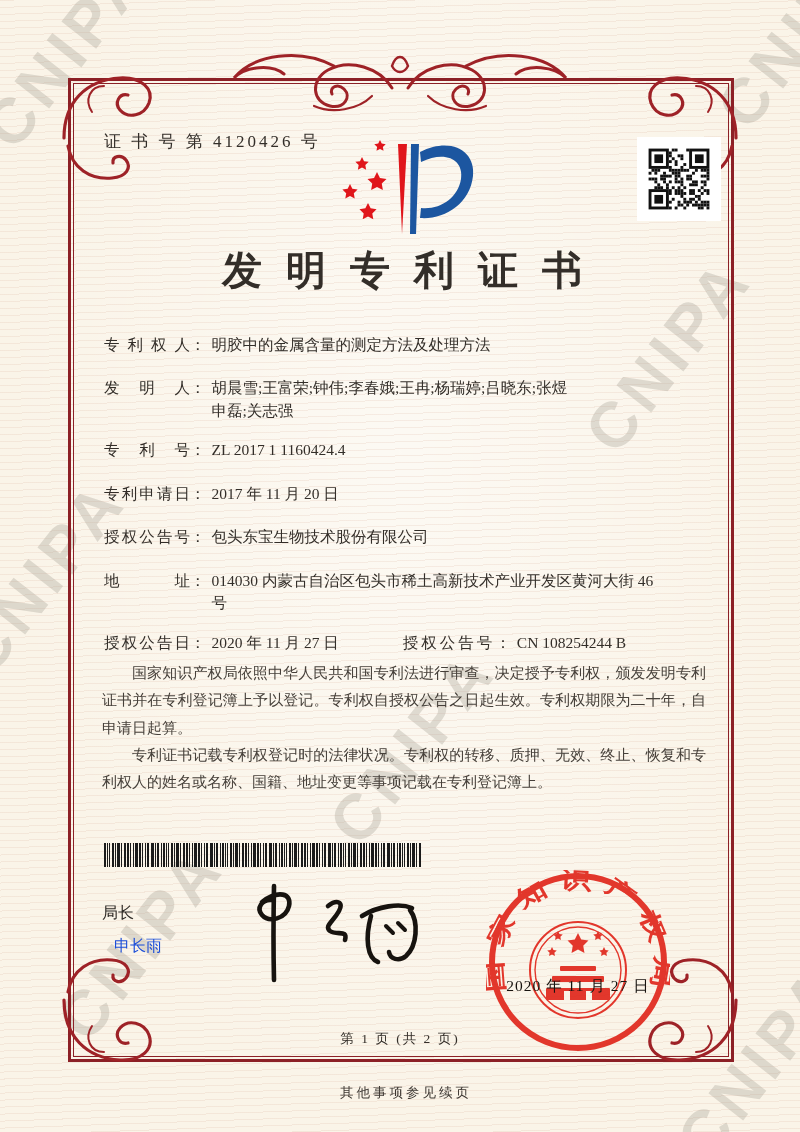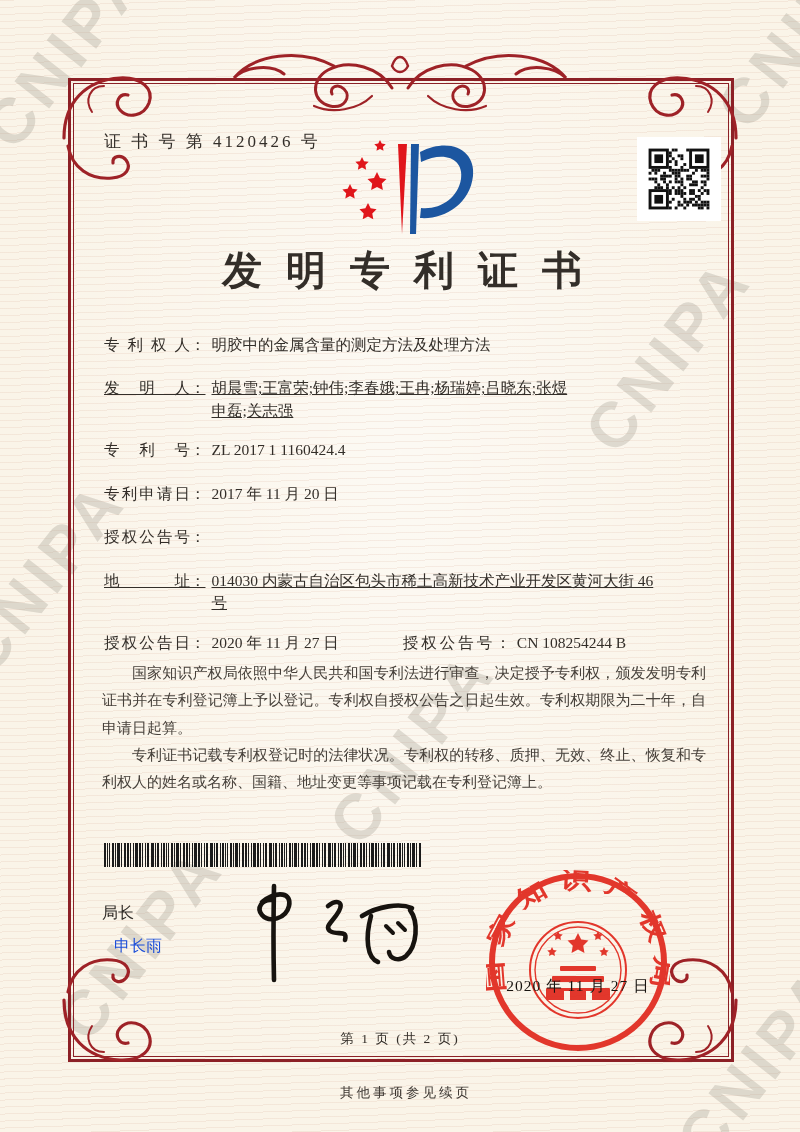--- a/index.html
+++ b/index.html
@@ -21,21 +21,21 @@
   .border-inner{position:absolute;inset:2px;border:1px solid #8c2026;}
   .orn-layer{position:absolute;inset:0;z-index:2;pointer-events:none;}
   .content{position:absolute;inset:0;z-index:3;}
   .cert-no{position:absolute;left:104px;top:130px;font-size:17px;letter-spacing:3px;text-align:right;}
   .logo{position:absolute;left:328px;top:130px;}
   .qr{position:absolute;left:637px;top:137px;width:84px;height:84px;background:#fff;}
   .title{position:absolute;left:0;top:243px;width:100%;text-align:center;
          font-size:40px;font-weight:bold;letter-spacing:24px;padding-left:28px;box-sizing:border-box;}
   .fields{position:absolute;left:104px;top:334px;width:600px;font-size:15.5px;line-height:1.45;}
   .frow{display:flex;margin-bottom:21px;}
-  .frow.tight{margin-bottom:17px;text-decoration:underline;}
+  .frow.tight{margin-bottom:17px;}
   .flabel{display:inline-block;width:86px;text-align:justify;text-align-last:justify;flex:0 0 86px;}
   .fcolon{flex:0 0 auto;margin-right:6px;}
   .fvalue{white-space:pre-line;max-width:452px;}
   .grant-row{display:flex;}
   .grant-second{margin-left:64px;display:flex;}
   .grant-second .flabel2{letter-spacing:3px;}
   .paras{position:absolute;left:102px;top:660px;width:604px;font-size:15px;line-height:1.82;
          text-align:justify;color:#46403a;}
   .paras p{margin:0;text-indent:2em;}
   .barcode{position:absolute;left:104px;top:843px;width:320px;height:24px;}
@@ -273,20 +273,21 @@
       <span class="fvalue">ZL 2017 1 1160424.4</span>
     </div>
     <div class="frow">
       <span class="flabel">专利申请日</span>
         <span class="fcolon">：</span>
       <span class="fvalue">2017 年 11 月 20 日</span>
     </div>
     <div class="frow">
       <span class="flabel">授权公告号</span>
         <span class="fcolon">：</span>
+      <span class="fvalue">包头东宝生物技术股份有限公司</span>
     </div>
     <div class="frow tight">
       <span class="flabel">地址</span>
         <span class="fcolon">：</span>
       <span class="fvalue">014030 内蒙古自治区包头市稀土高新技术产业开发区黄河大街 46 号</span>
     </div>
     <div class="grant-row">
       <span class="flabel">授权公告日</span>
         <span class="fcolon">：</span>
       <span class="fvalue">2020 年 11 月 27 日</span>

